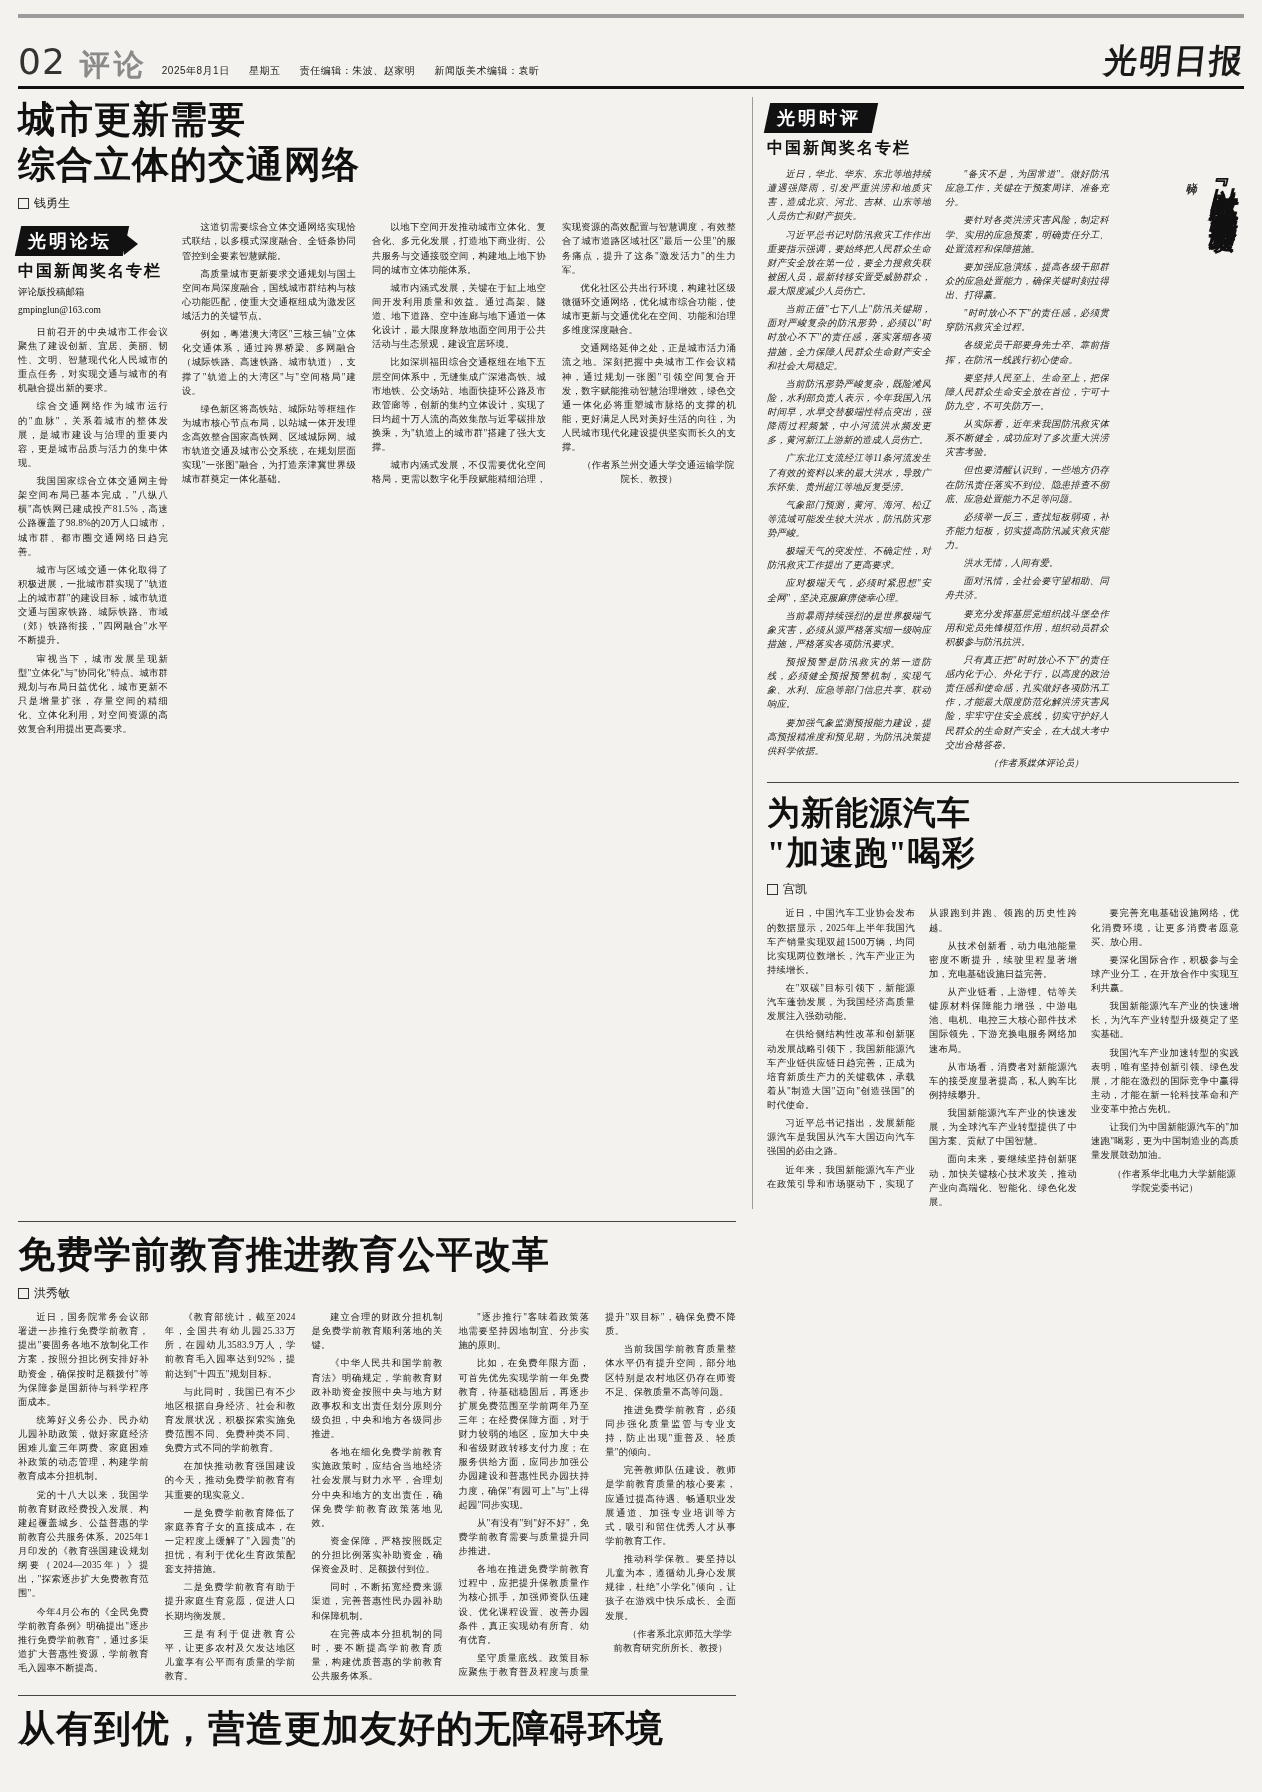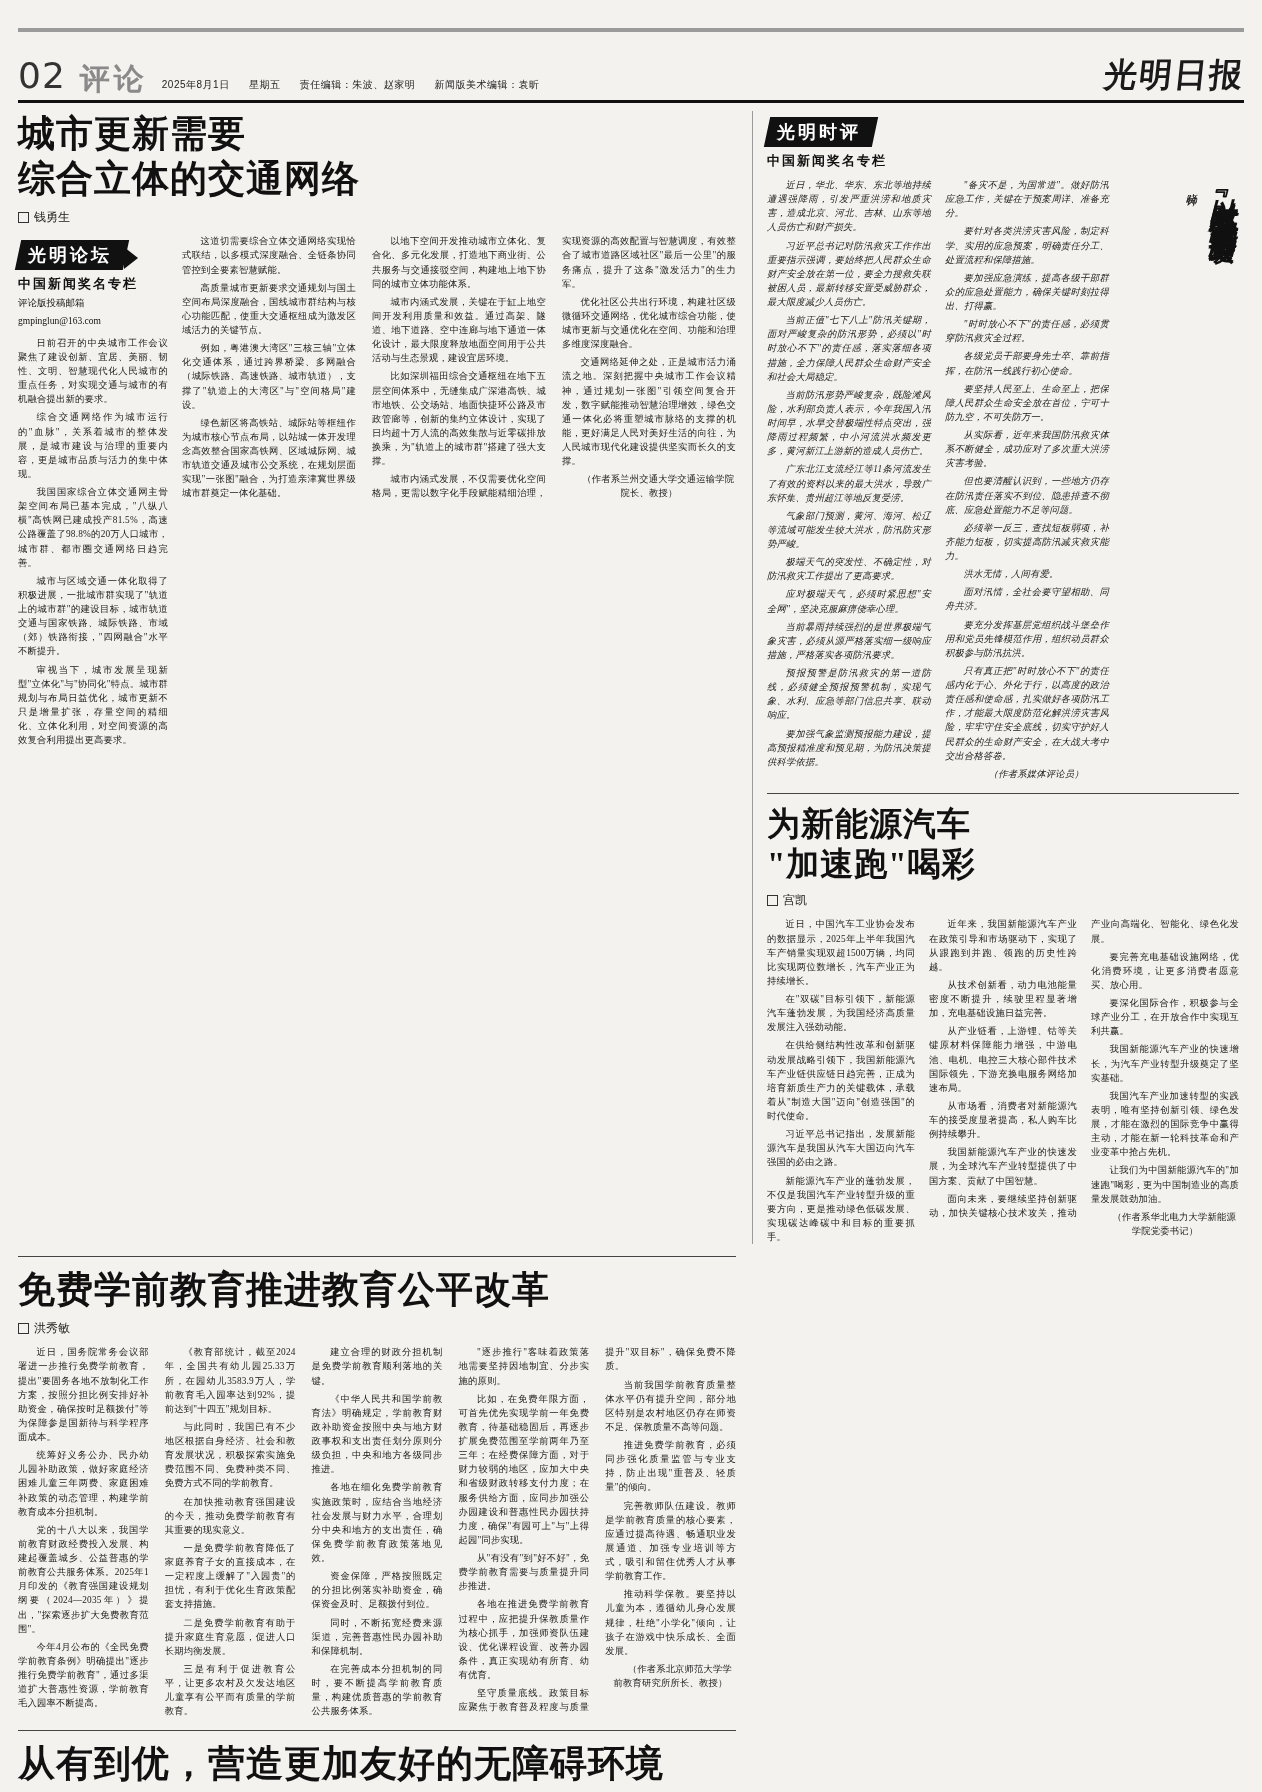--- a/index.html
+++ b/index.html
@@ -6,21 +6,21 @@
   body{
     width:1262px;height:1792px;
     background:#f4f2ee;
     font-family:"Liberation Serif","DejaVu Serif",serif;
     color:#111;
     position:relative;
     overflow:hidden;
   }
   .page{
     position:absolute;inset:0;
-    padding:28px 18px 10px 18px;
+    padding:14px 18px 10px 18px;
     box-sizing:border-box;
   }
   
   .masthead{
     display:flex;align-items:flex-end;gap:14px;
     border-bottom:3px solid #111;
     padding-bottom:6px;
     height:54px;
   }
   .page-num{
@@ -86,21 +86,21 @@
     display:inline-block;
     background:#111;color:#fff;
     font-family:"Liberation Sans","DejaVu Sans",sans-serif;
     font-weight:700;font-size:18px;
     padding:3px 14px 3px 10px;
     letter-spacing:3px;
     transform:skewX(-12deg);
   }
   .badge .ribbon i{display:inline-block;transform:skewX(12deg);font-style:normal;}
   .badge .sub{
-    font-size:13px;font-weight:700;margin-top:5px;letter-spacing:2px;
+    font-size:16px;font-weight:700;margin-top:5px;letter-spacing:2px;
     font-family:"Liberation Sans","DejaVu Sans",sans-serif;
   }
   .badge .sub2{font-size:9.5px;margin-top:3px;line-height:1.5;}
   .arrow-tail{
     display:inline-block;vertical-align:middle;margin-left:-2px;
     width:0;height:0;border-top:11px solid transparent;border-bottom:11px solid transparent;border-left:14px solid #111;
   }
   
   .vert-head{
     writing-mode:vertical-rl;
@@ -229,21 +229,20 @@
           </h1>
           <div class="byline">
             <span class="box"></span>
             <span>宫凯</span>
           </div>
           <div class="cols" style="column-count:3;column-gap:14px;">
             <p>近日，中国汽车工业协会发布的数据显示，2025年上半年我国汽车产销量实现双超1500万辆，均同比实现两位数增长，汽车产业正为持续增长。</p>
             <p>在"双碳"目标引领下，新能源汽车蓬勃发展，为我国经济高质量发展注入强劲动能。</p>
             <p>在供给侧结构性改革和创新驱动发展战略引领下，我国新能源汽车产业链供应链日趋完善，正成为培育新质生产力的关键载体，承载着从"制造大国"迈向"创造强国"的时代使命。</p>
             <p>习近平总书记指出，发展新能源汽车是我国从汽车大国迈向汽车强国的必由之路。</p>
-            <p>新能源汽车产业的蓬勃发展，不仅是我国汽车产业转型升级的重要方向，更是推动绿色低碳发展、实现碳达峰碳中和目标的重要抓手。</p>
             <p>近年来，我国新能源汽车产业在政策引导和市场驱动下，实现了从跟跑到并跑、领跑的历史性跨越。</p>
             <p>从技术创新看，动力电池能量密度不断提升，续驶里程显著增加，充电基础设施日益完善。</p>
             <p>从产业链看，上游锂、钴等关键原材料保障能力增强，中游电池、电机、电控三大核心部件技术国际领先，下游充换电服务网络加速布局。</p>
             <p>从市场看，消费者对新能源汽车的接受度显著提高，私人购车比例持续攀升。</p>
             <p>我国新能源汽车产业的快速发展，为全球汽车产业转型提供了中国方案、贡献了中国智慧。</p>
             <p>面向未来，要继续坚持创新驱动，加快关键核心技术攻关，推动产业向高端化、智能化、绿色化发展。</p>
             <p>要完善充电基础设施网络，优化消费环境，让更多消费者愿意买、放心用。</p>
             <p>要深化国际合作，积极参与全球产业分工，在开放合作中实现互利共赢。</p>
             <p>我国新能源汽车产业的快速增长，为汽车产业转型升级奠定了坚实基础。</p>
             <p>我国汽车产业加速转型的实践表明，唯有坚持创新引领、绿色发展，才能在激烈的国际竞争中赢得主动，才能在新一轮科技革命和产业变革中抢占先机。</p>

